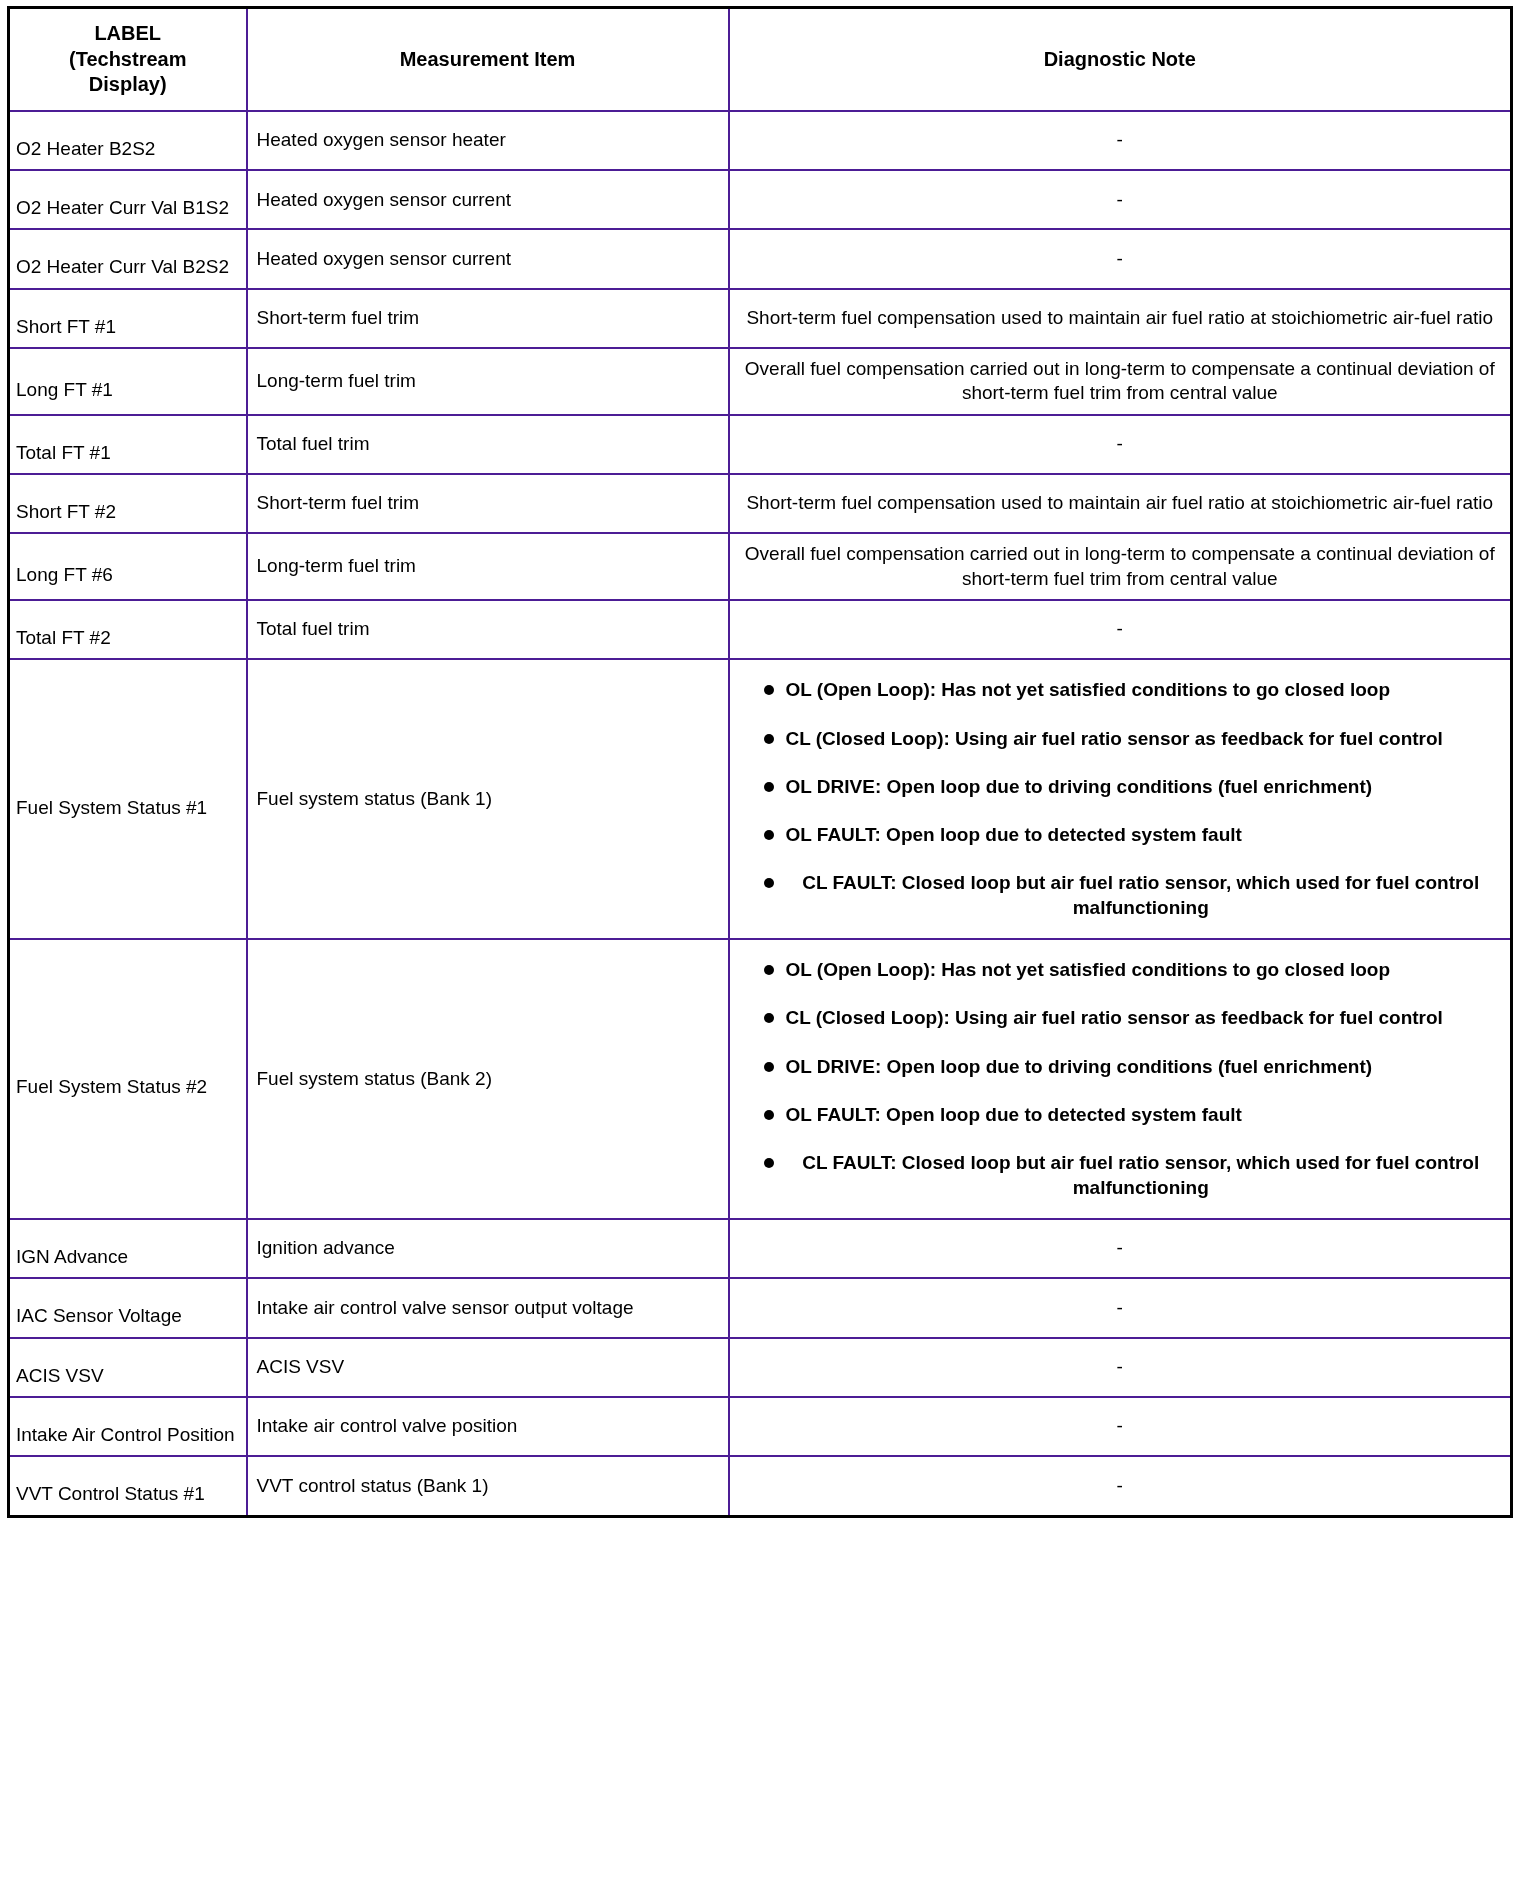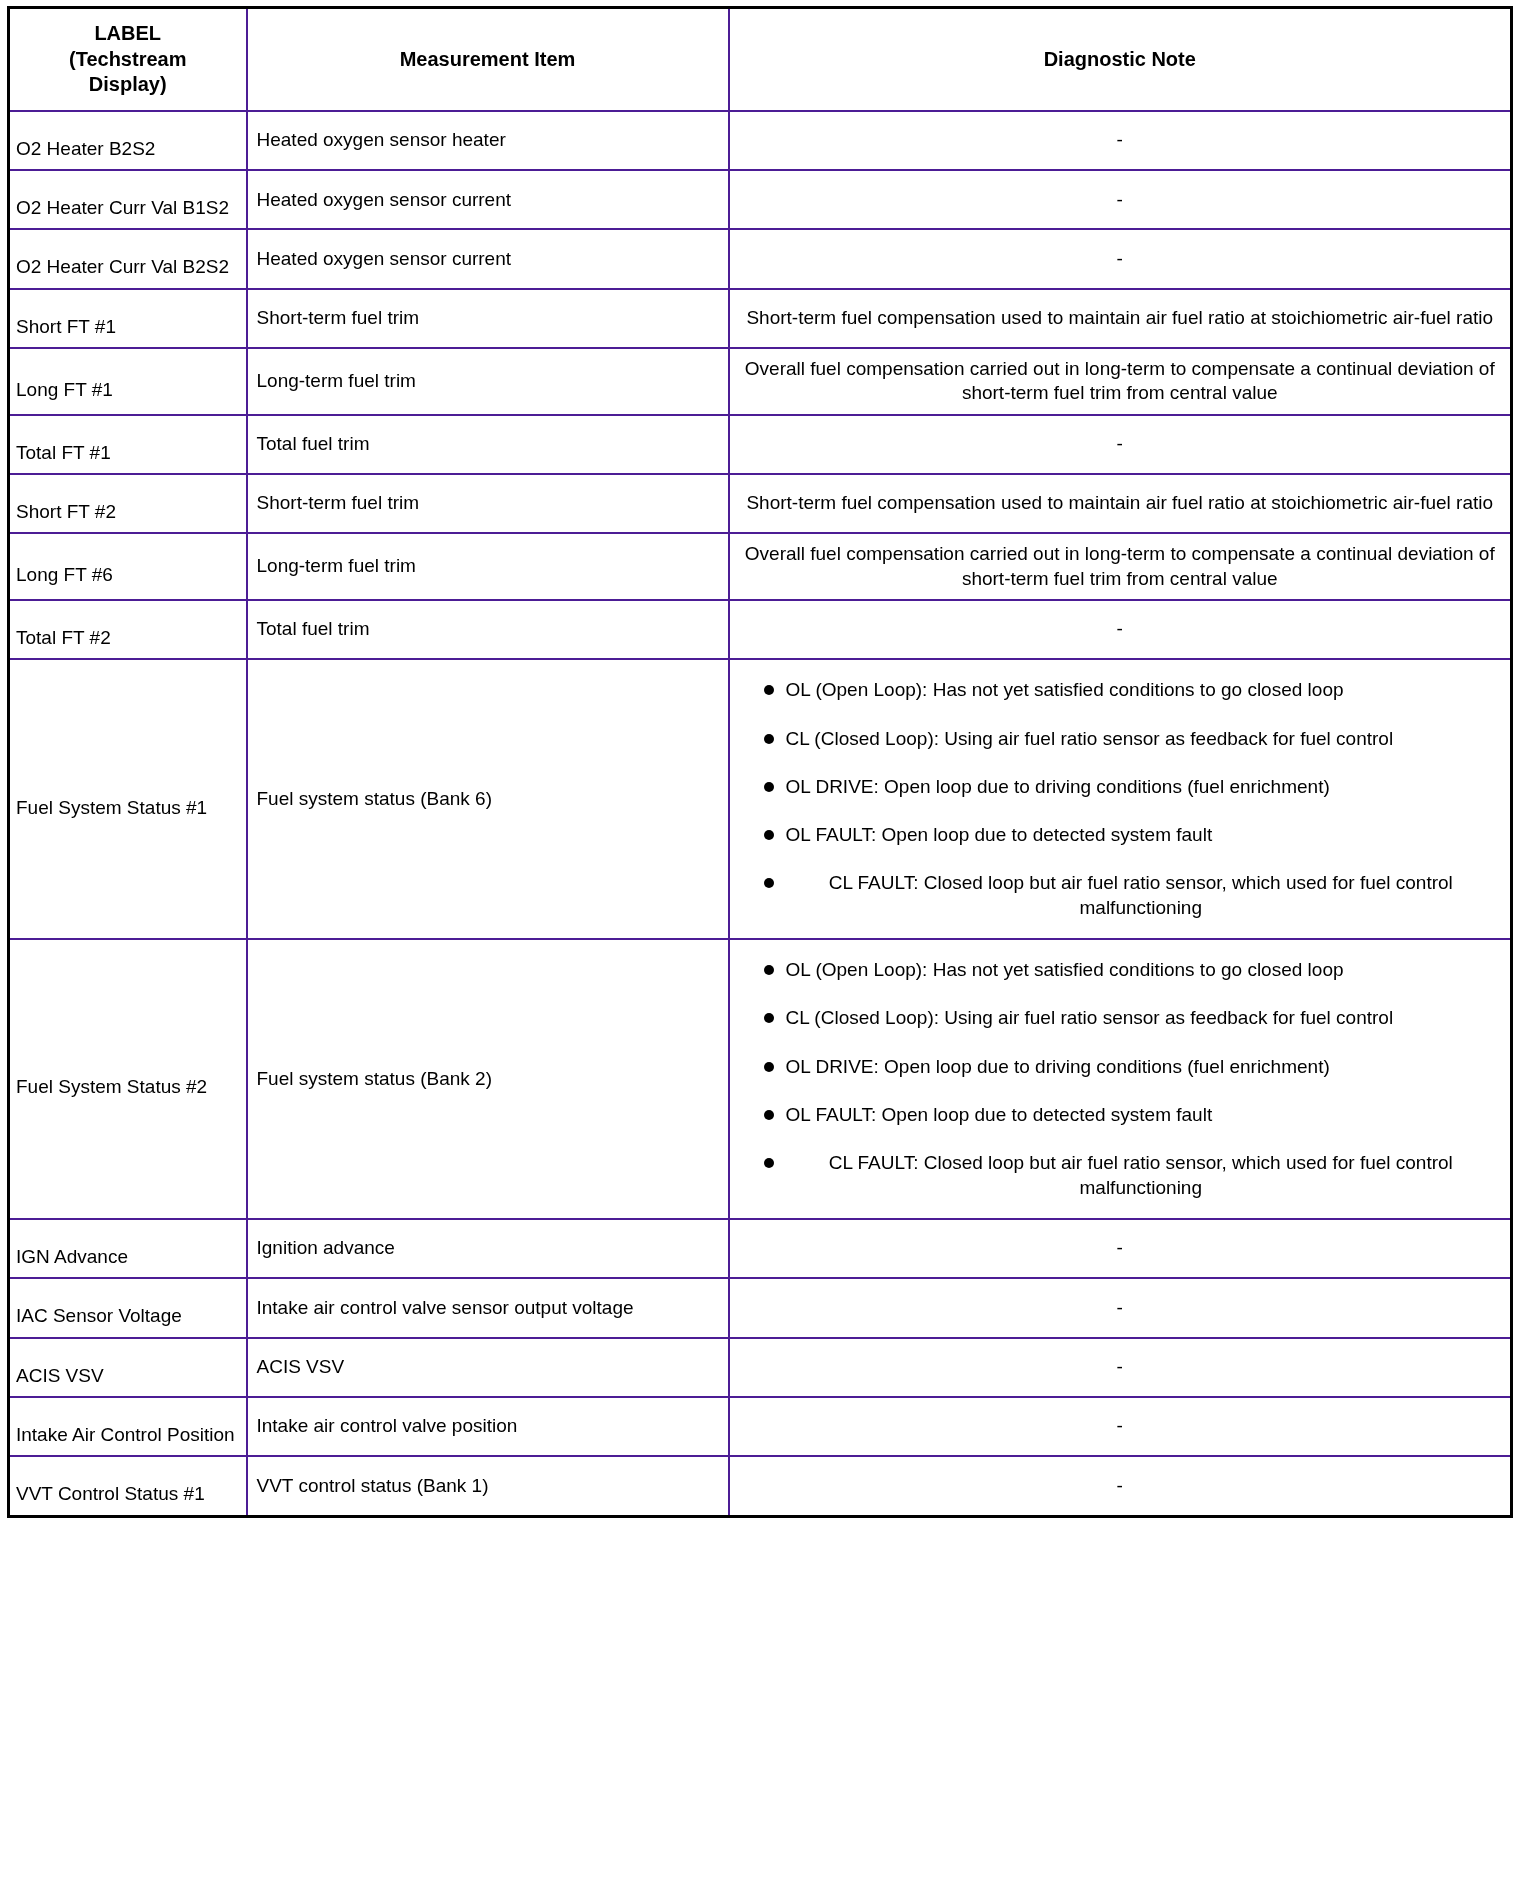--- a/index.html
+++ b/index.html
@@ -48,20 +48,21 @@
     padding: 8px 10px;
     text-align: center;
   }
   td.col-note.center {
     text-align: center;
   }
   ul.bullet-list {
     list-style: none;
     margin: 4px 0;
     padding: 0 4px 0 24px;
+    font-weight: bold;
   }
   ul.bullet-list li {
     display: flex;
     align-items: flex-start;
     gap: 12px;
     margin: 24px 0;
   }
   ul.bullet-list li:first-child { margin-top: 10px; }
   ul.bullet-list li:last-child { margin-bottom: 10px; }
   .dot {
@@ -145,21 +146,21 @@
   </tr>
 
   <tr>
     <td class="col-label">Total FT #2</td>
     <td class="col-item">Total fuel trim</td>
     <td class="col-note center">-</td>
   </tr>
 
   <tr>
     <td class="col-label">Fuel System Status #1</td>
-    <td class="col-item">Fuel system status (Bank 6)</td>
+    <td class="col-item">Fuel system status (Bank 1)</td>
     <td class="col-note">
             <ul class="bullet-list">
               <li>
                 <span class="dot"></span>
                 <span class="bullet-text">OL (Open Loop): Has not yet satisfied conditions to go closed loop</span>
               </li>
               <li>
                 <span class="dot"></span>
                 <span class="bullet-text">CL (Closed Loop): Using air fuel ratio sensor as feedback for fuel control</span>
               </li>

